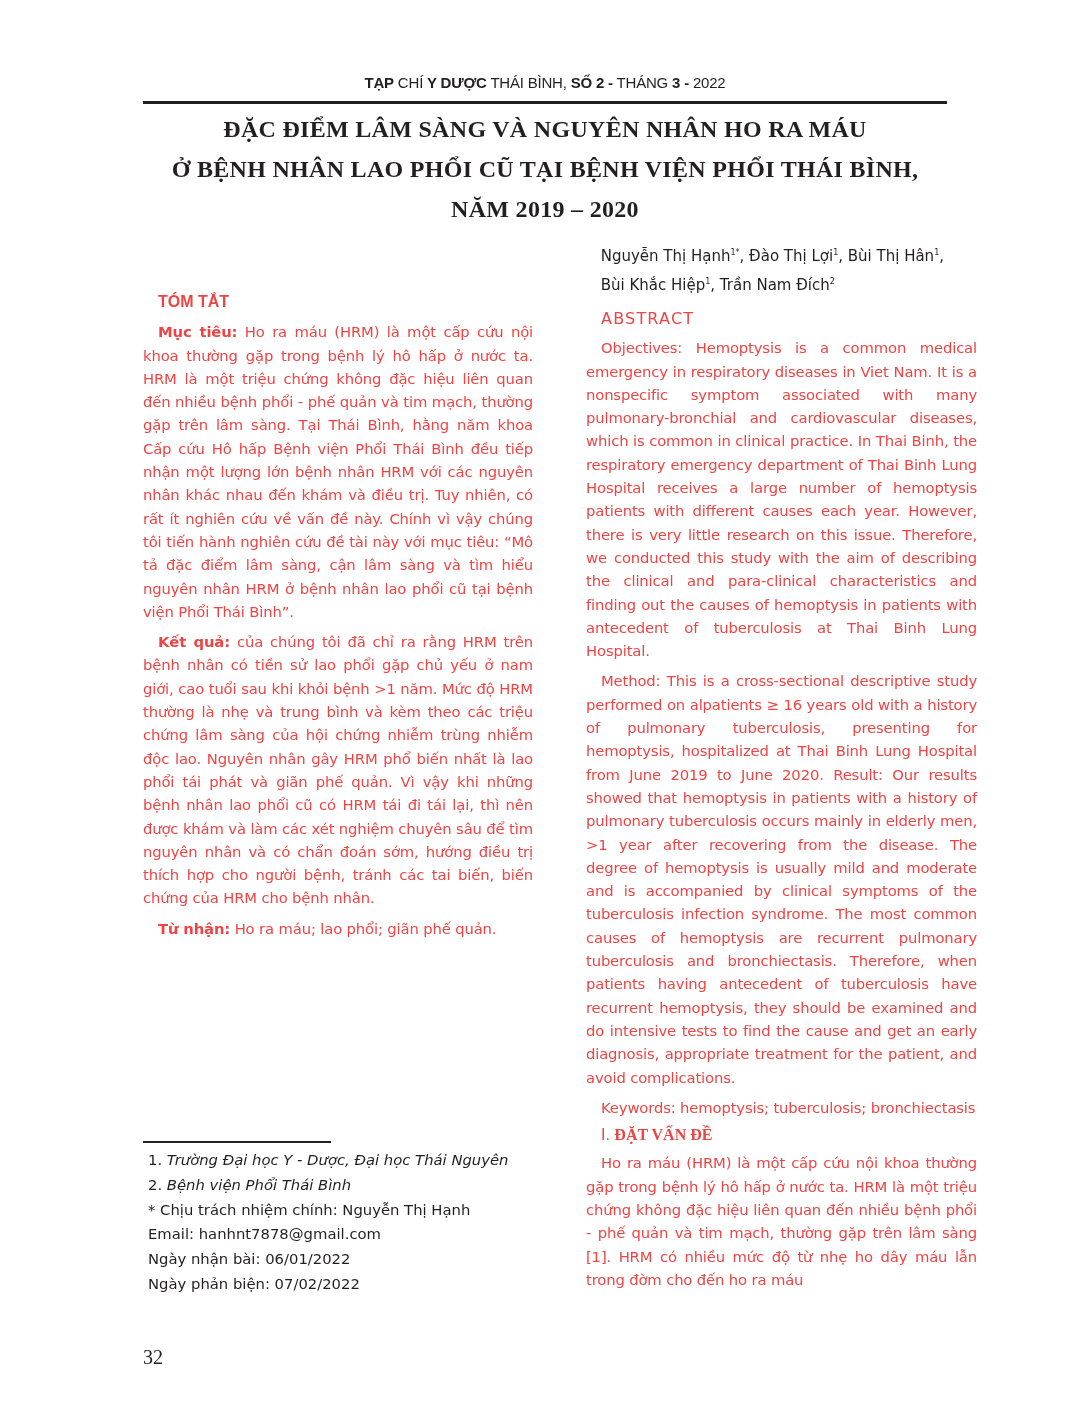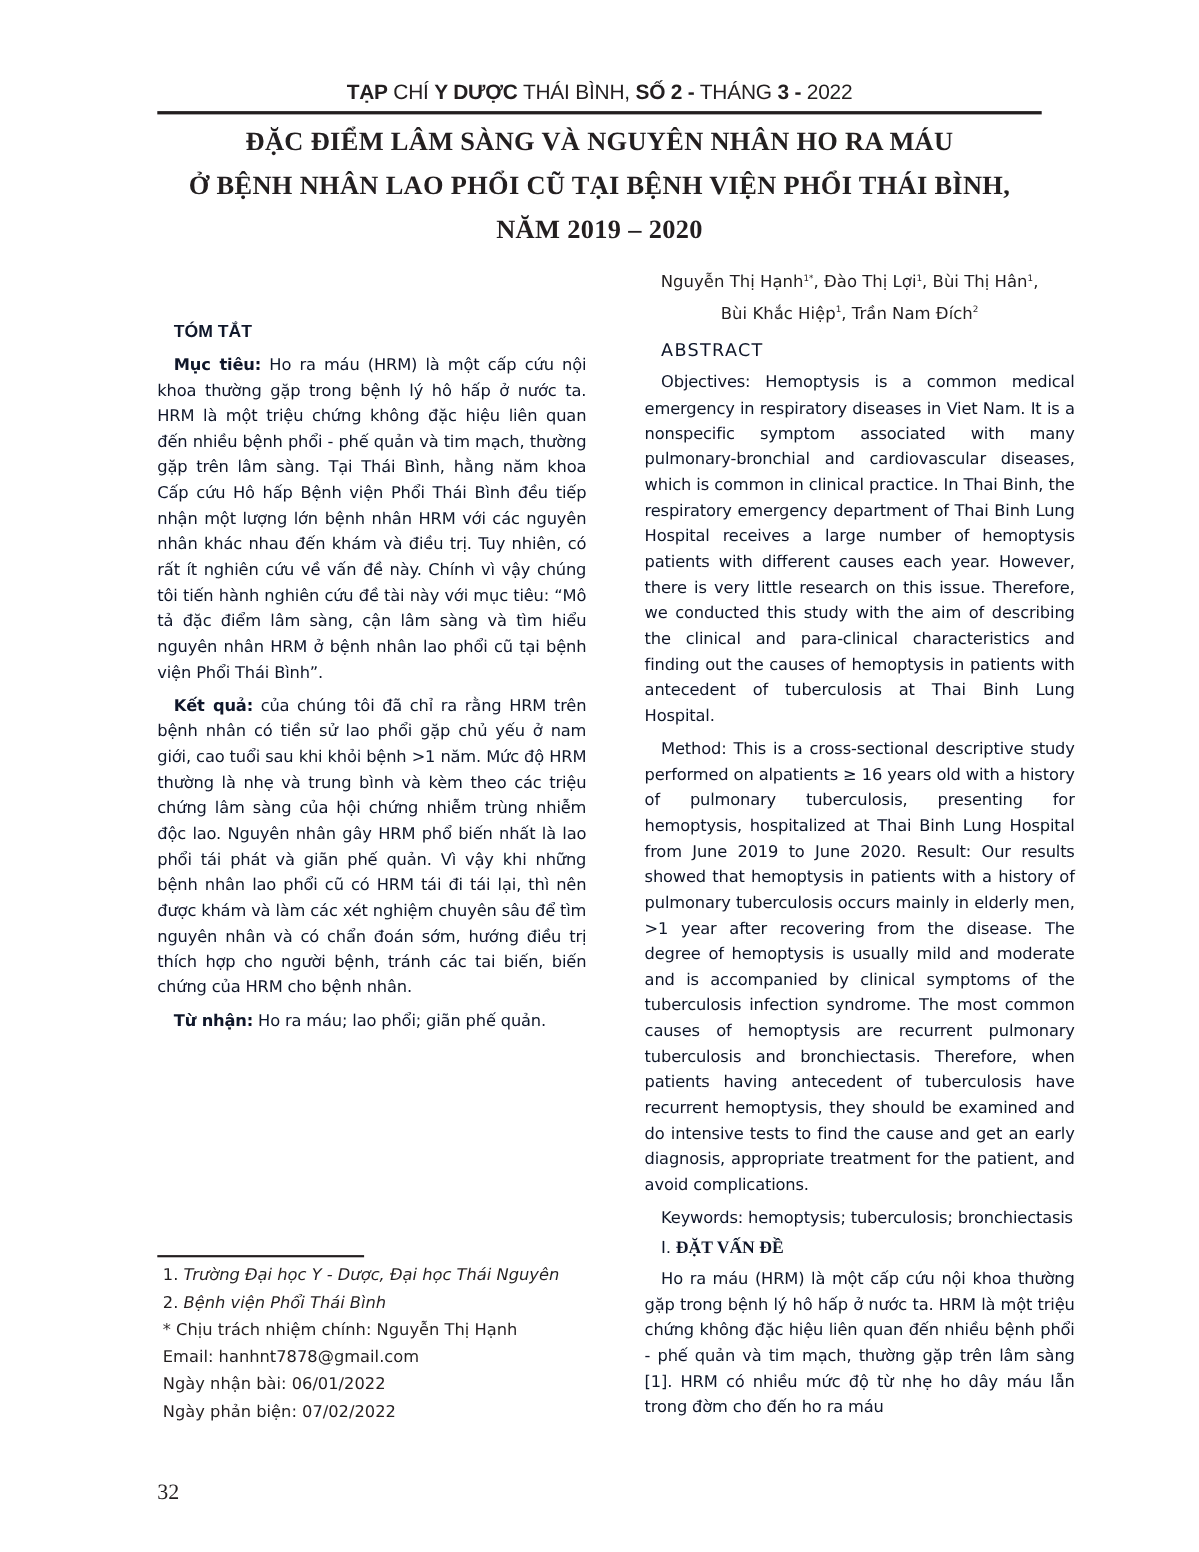--- a/index.html
+++ b/index.html
@@ -1,40 +1,40 @@
 <!DOCTYPE html>
 <html><head>
 <meta charset="utf-8">
 <style>
   * { margin: 0; padding: 0; box-sizing: border-box; }
   html, body { width: 1090px; height: 1411px; background: #ffffff; overflow: hidden; }
   body { position: relative; color: #231f20; font-family: "DejaVu Sans", sans-serif; }
 
   .running-head {
     position: absolute; left: 0; top: 74px; width: 1090px; text-align: center;
-    font-family: "Liberation Sans", sans-serif; font-size: 19px; color: #231f20;
+    font-family: "Liberation Sans", sans-serif; font-size: 15px; color: #231f20;
     letter-spacing: -0.2px;
   }
   .running-head b { font-weight: bold; }
   .head-rule { position: absolute; left: 143px; top: 101px; width: 804px; height: 3px; background: #231f20; }
 
   .title {
     position: absolute; left: 100px; width: 890px; text-align: center;
     font-family: "Liberation Serif", serif; font-size: 24px; color: #231f20;
     letter-spacing: 0.3px;
   }
   .title .bold { font-weight: bold; }
 
   .authors {
-    position: absolute; right: 146px; top: 240px; text-align: center;
+    position: absolute; right: 146px; top: 240px; text-align: left;
     font-family: "DejaVu Sans", sans-serif; font-size: 15px; line-height: 25px; color: #231f20;
   }
   .authors sup { font-size: 8px; vertical-align: 6px; }
 
-  .col { position: absolute; font-size: 14.8px; line-height: 23.3px; color: #0f172a; }
+  .col { position: absolute; font-size: 14.8px; line-height: 23.3px; color: #ef4444; }
   .col-left { left: 143px; top: 290px; width: 390px; }
   .col-right { left: 586px; top: 307px; width: 391px; }
 
   .section-head { font-family: "Liberation Sans", sans-serif; font-weight: bold; font-size: 16px; margin-left: 15px; margin-bottom: 7px; }
   .para { text-align: justify; text-indent: 15px; margin-bottom: 7px; font-family: "DejaVu Sans", sans-serif; letter-spacing: -0.15px; }
   .para b { font-weight: bold; }
   .abstract-head { font-family: "DejaVu Sans", sans-serif; font-size: 16px; letter-spacing: 1.2px; margin-left: 15px; margin-bottom: 6px; }
 
   .footnote-rule { position: absolute; left: 143px; top: 1141px; width: 188px; height: 2px; background: #231f20; }
   .footnotes { position: absolute; left: 148px; top: 1148px; font-size: 14.8px; line-height: 24.8px; color: #231f20; font-family: "DejaVu Sans", sans-serif; }

